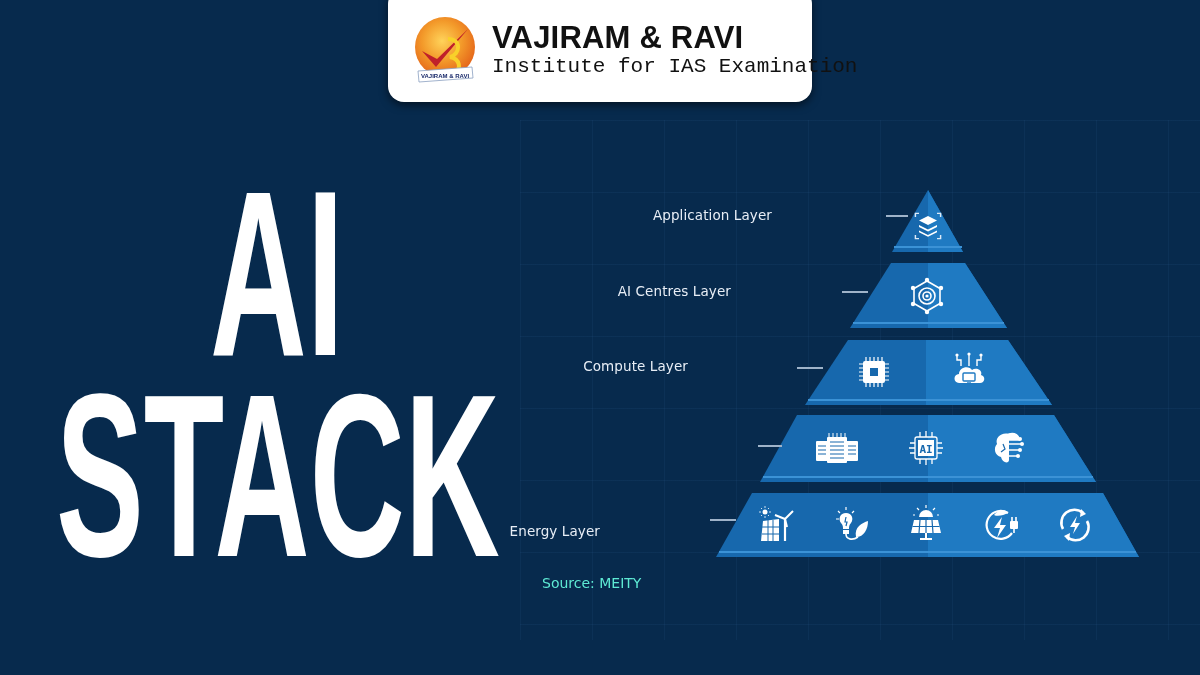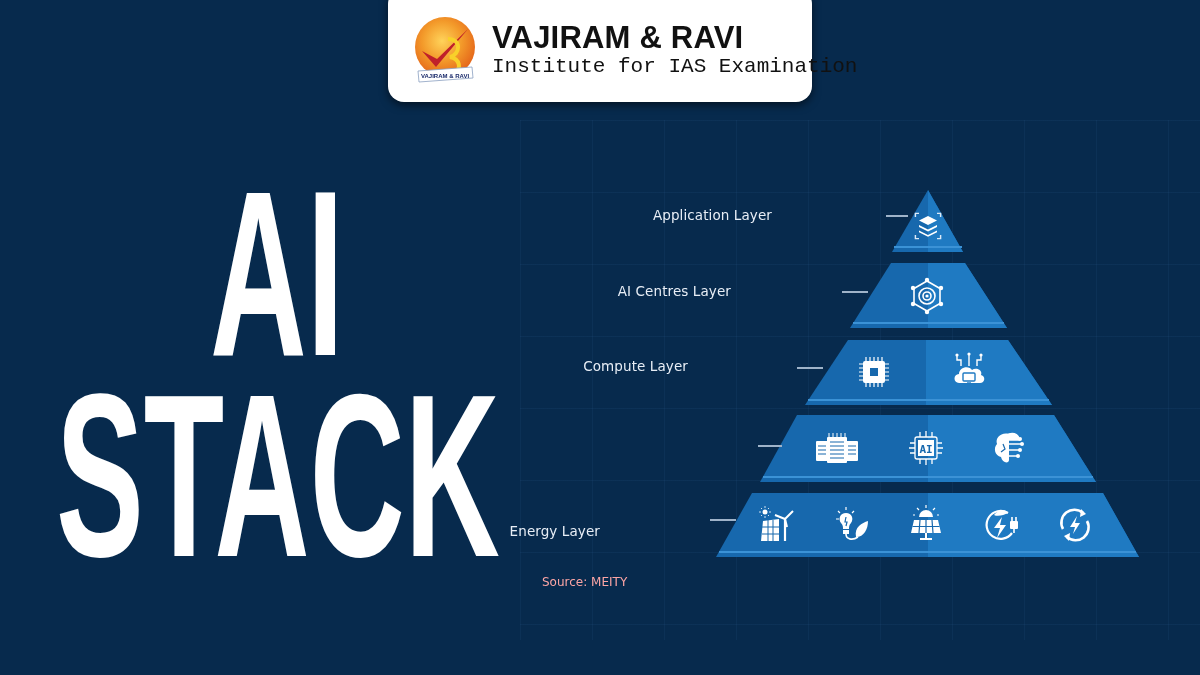--- a/index.html
+++ b/index.html
@@ -57,21 +57,21 @@
   .leader {
     position: absolute; height: 1.5px; background: #9fb3c9;
   }
   .icon {
     position: absolute; width: 40px; height: 40px;
   }
   .icon svg { width: 40px; height: 40px; display: block; }
   .source {
     position: absolute; left: 542px; top: 575px;
     font-family: "DejaVu Sans", sans-serif;
-    font-size: 12px; color: #fca5a5; white-space: nowrap;
+    font-size: 14px; color: #5eead4; white-space: nowrap;
   }
 </style>
 </head>
 <body>
 
 <div class="grid-bg"></div>
 
 <div class="brand-card">
   <div class="logo">
     <svg viewBox="0 0 70 72">

